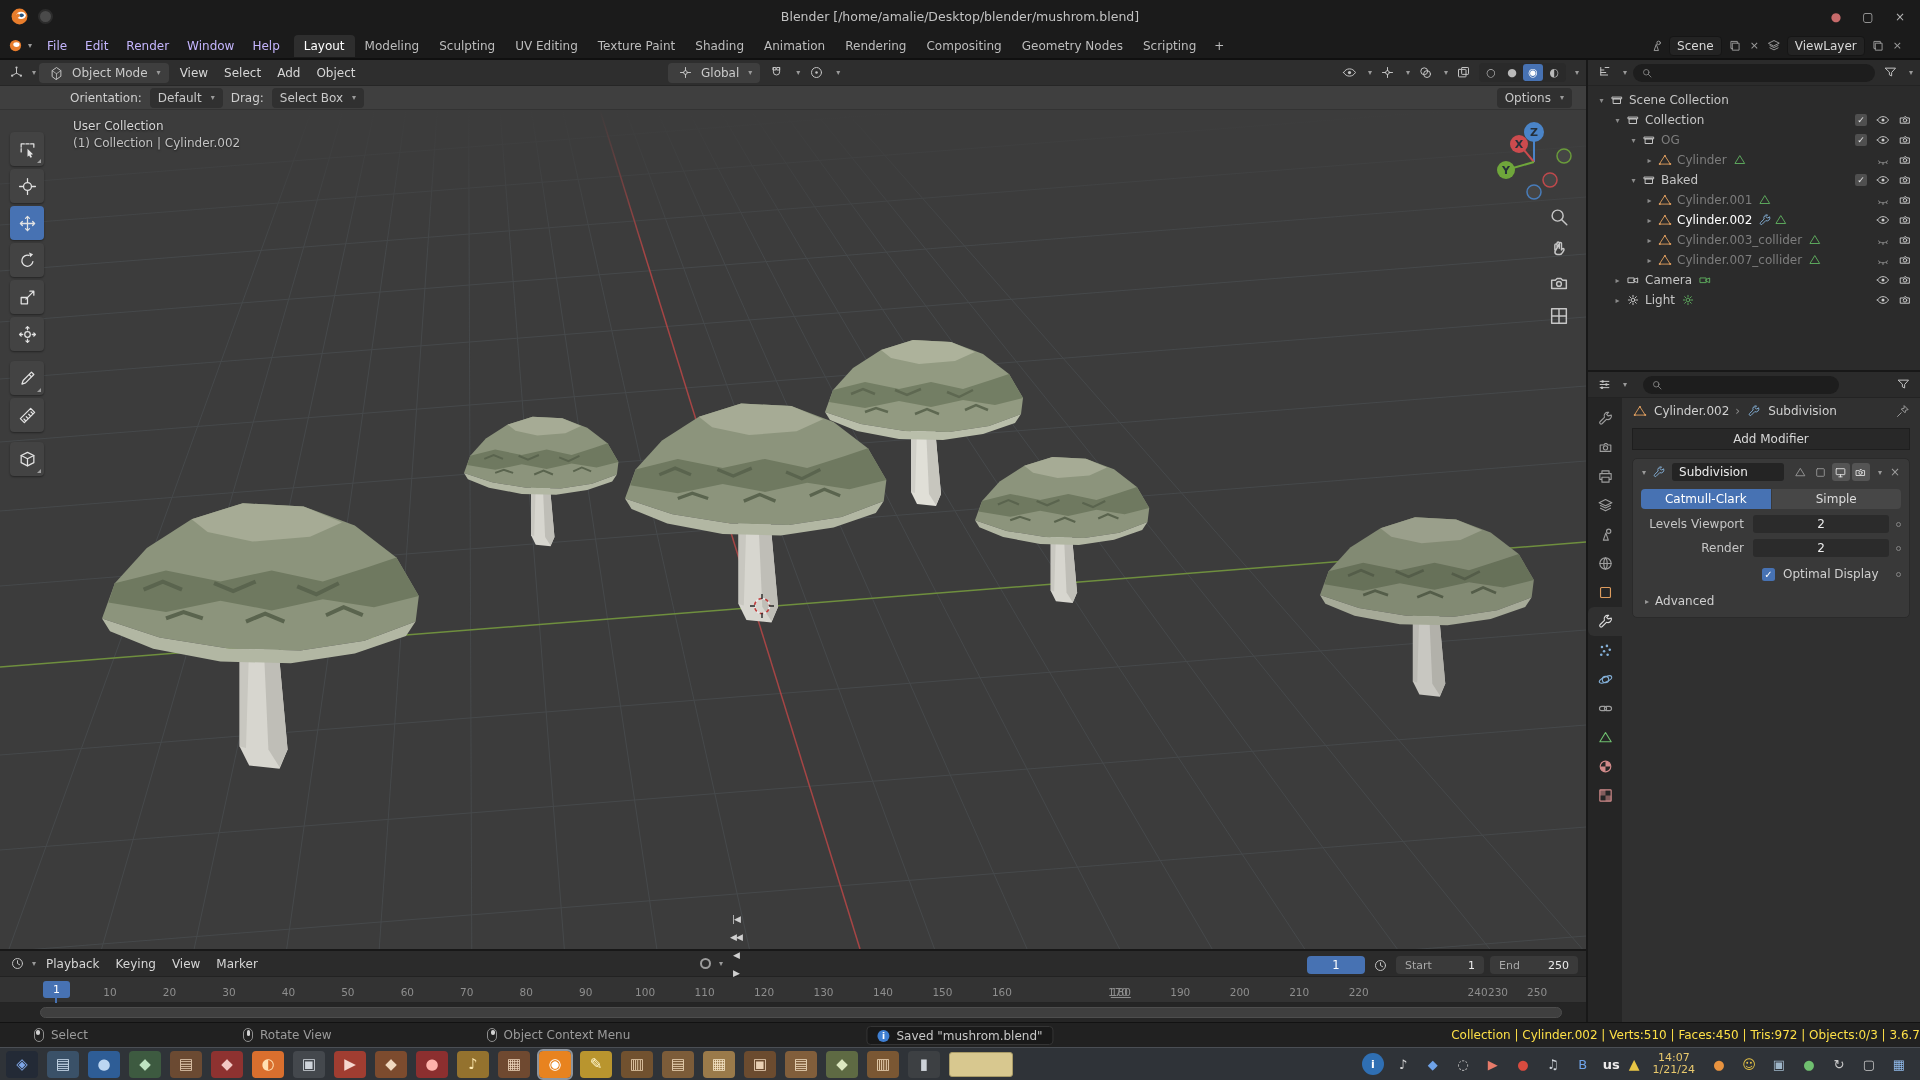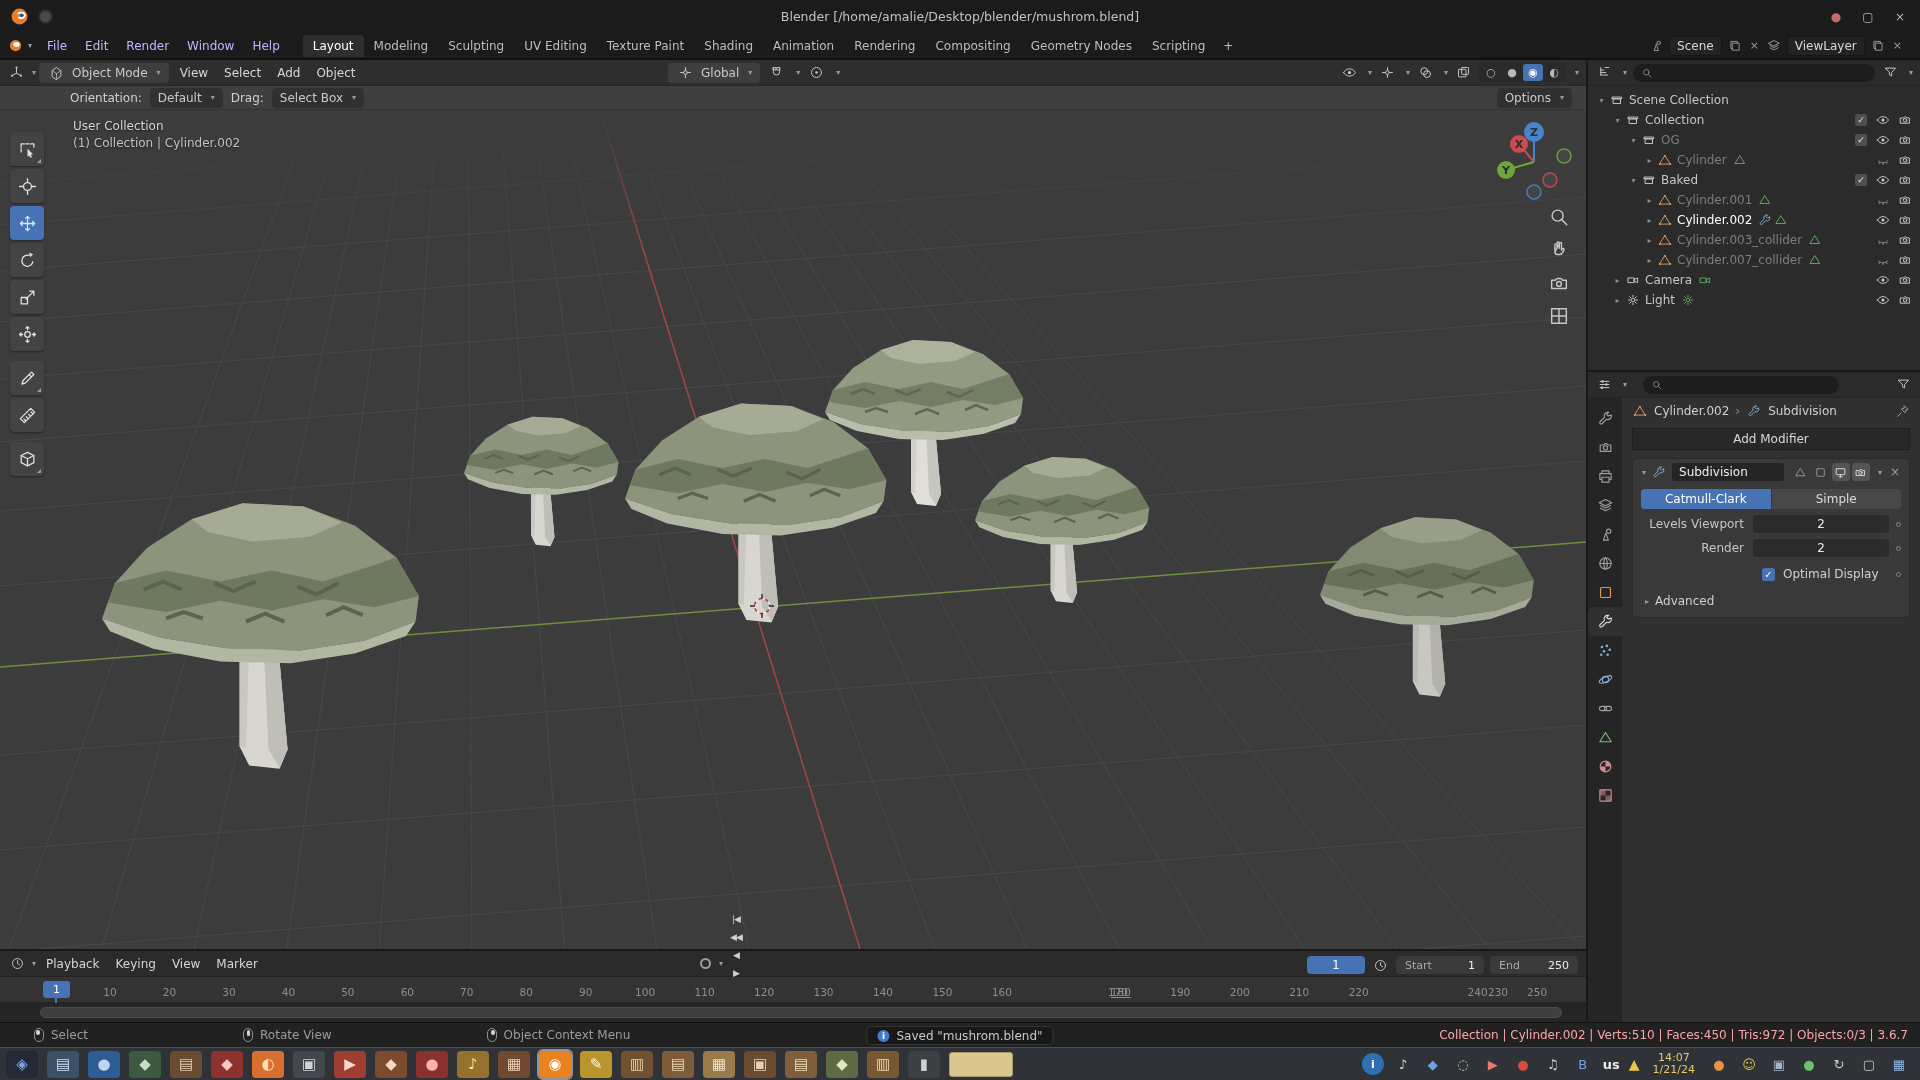--- a/index.html
+++ b/index.html
@@ -14,21 +14,21 @@
   .tb-logo svg{width:19px;height:19px;display:block}
   .tb-badge{width:15px;height:15px;border-radius:50%;background:#4a4a4a;border:2px solid #2c2c2c}
   .tb-title{position:absolute;left:50%;transform:translateX(-50%);color:#c2c2c2;font-size:12.5px;white-space:nowrap}
   .win-controls{margin-left:auto;display:flex;gap:12px;align-items:center}
   .win-btn{width:20px;height:20px;display:flex;align-items:center;justify-content:center;color:#b5b5b5;font-size:12px;border-radius:3px}
   
   .menubar{position:absolute;top:33px;left:0;width:100%;height:27px;background:#1b1b1b;display:flex;align-items:center;padding:0 8px;border-bottom:2px solid #101010}
   .app-menu{display:flex;align-items:center;gap:2px;margin-right:6px}
   .app-menu svg{width:15px;height:15px}
   .menu-item{padding:3px 9px;border-radius:4px;color:#c4b5fd;white-space:nowrap}
-  .ws-tabs{display:flex;align-items:center;margin-left:14px}
+  .ws-tabs{display:flex;align-items:center;margin-left:5px}
   .ws-tab{padding:4px 10px;border-radius:4px 4px 0 0;color:#bdbdbd;white-space:nowrap}
   .ws-tab.active{background:#2e2e2e;color:#ffffff}
   .ws-add{padding:2px 8px;color:#bdbdbd}
   .mb-right{margin-left:auto;display:flex;align-items:center;gap:6px;padding-right:8px}
   .mbw{display:flex;align-items:center;gap:5px;background:#232323;border:1px solid #151515;border-radius:4px;padding:1px 7px;height:20px}
   .mbw .lbl{color:#d8d8d8}
   .mini-ic{width:14px;height:14px;color:#9d9d9d;display:flex;align-items:center;justify-content:center}
   .mini-x{color:#9d9d9d;font-size:11px;padding:0 2px}
   
   .viewport{position:absolute;left:0;top:60px;width:1586px;height:889px;background:#3c3c3c}
@@ -132,21 +132,21 @@
   
   .statusbar{position:absolute;left:0;top:1022px;width:100%;height:25px;background:#212121;border-top:1px solid #121212;display:flex;align-items:center;padding-left:34px;color:#9b9b9b}
   .hint{display:flex;align-items:center;margin-right:155px;white-space:nowrap}
   .mouse{width:10px;height:14px;border:1px solid #8f8f8f;border-radius:5px;margin-right:7px;position:relative}
   .mouse i{position:absolute;background:#d2d2d2;display:block}
   .mouse.left i{left:1px;top:1px;width:3.5px;height:5px;border-radius:2px}
   .mouse.middle i{left:3.4px;top:1px;width:2.6px;height:6px;border-radius:1.5px}
   .mouse.right i{right:1px;top:1px;width:3.5px;height:5px;border-radius:2px}
   .note{position:absolute;left:50%;transform:translateX(-50%);top:3px;height:19px;background:#191919;border:1px solid #343434;border-radius:4px;display:flex;align-items:center;gap:7px;padding:0 10px;color:#c8c8c8;white-space:nowrap}
   .note-i{width:12px;height:12px;border-radius:50%;background:#3f7fd2;color:#fff;font-size:9px;line-height:12px;text-align:center;font-weight:bold}
-  .stats{margin-left:auto;padding-right:12px;color:#fca5a5;white-space:nowrap}
+  .stats{margin-left:auto;color:#fde047;white-space:nowrap}
   
   .taskbar{position:absolute;left:0;top:1047px;width:100%;height:33px;background:#2f3338;border-top:1px solid #4a4e54;display:flex;align-items:center;padding:0 6px;gap:9px}
   .tb-app{width:32px;height:27px;border-radius:4px;display:flex;align-items:center;justify-content:center;font-size:15px;flex:none}
   .tb-app.active{outline:2px solid #8d949d}
   .win-task{width:64px;height:25px;border-radius:3px;background:#d8c88f;border:1px solid #a89a66;flex:none}
   .tb-spacer{flex:1}
   .tray-ic{width:22px;height:22px;display:flex;align-items:center;justify-content:center;font-size:13px;flex:none}
   .tray-ic.round{border-radius:50%;font-weight:bold;font-size:11px}
   .kbd{color:#eceaea;font-weight:bold;font-size:13px}
   .warn{color:#e8c545;font-size:14px}

